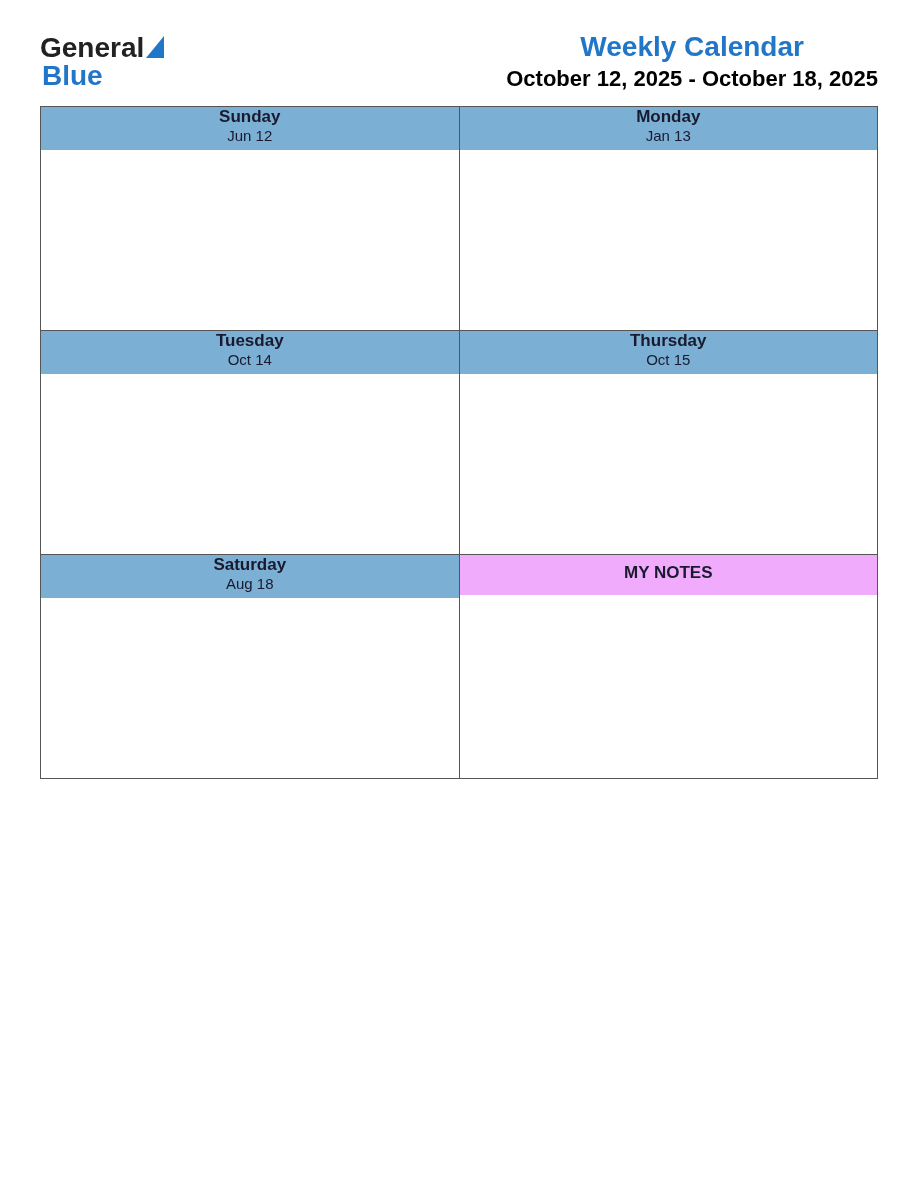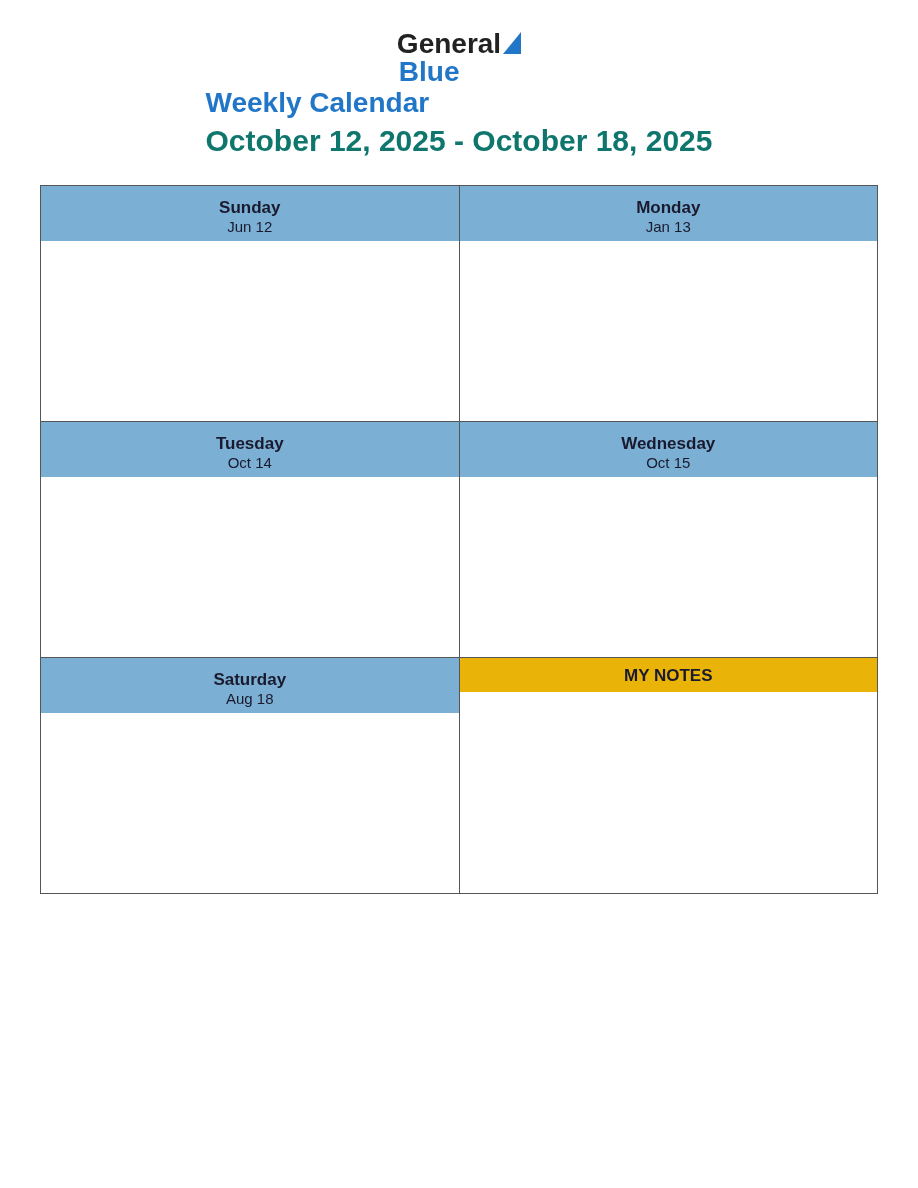--- a/index.html
+++ b/index.html
@@ -13,22 +13,21 @@
       font-family: Arial, sans-serif;
       width: 918px;
       min-height: 1188px;
       padding: 30px 40px;
     }
 
     .header {
       display: flex;
       align-items: center;
       justify-content: space-between;
-      margin-bottom: 23px;
-      flex-direction: column;
+      margin-bottom: 12px;
     }
 
     .logo-text-general {
       font-size: 28px;
       font-weight: bold;
       color: #222;
       line-height: 1;
     }
 
     .logo-triangle {
@@ -53,53 +52,53 @@
 
     .logo-line2 {
       font-size: 28px;
       font-weight: bold;
       color: #2176c7;
       line-height: 1;
       margin-left: 2px;
     }
 
     .header-title {
-      text-align: left;
+      text-align: center;
     }
 
     .header-title-main {
       font-size: 28px;
       font-weight: bold;
       color: #2176c7;
       line-height: 1.2;
     }
 
     .header-title-sub {
-      font-size: 30px;
-      font-weight: bold;
-      color: #0f766e;
+      font-size: 22px;
+      font-weight: bold;
+      color: #000000;
       line-height: 1.4;
     }
 
     .calendar-table {
       width: 100%;
       border-collapse: collapse;
       border: 1.5px solid #555;
     }
 
     .calendar-table td {
       border: 1.5px solid #555;
       vertical-align: top;
       width: 50%;
     }
 
     .day-header {
       background-color: #7bafd4;
       text-align: center;
-      padding: 12px 4px 6px 4px;
+      padding: 0 4px 6px 4px;
     }
 
     .day-name {
       font-size: 17px;
       font-weight: bold;
       color: #1a1a2e;
       display: block;
     }
 
     .day-date {
@@ -108,23 +107,23 @@
       display: block;
     }
 
     .day-content {
       height: 180px;
       background: #fff;
       padding: 6px;
     }
 
     .notes-header {
-      background-color: #eab308;
+      background-color: #f0abfc;
       text-align: center;
-      padding: 8px 4px 6px 4px;
+      padding: 8px 4px 12px 4px;
     }
 
     .notes-label {
       font-size: 17px;
       font-weight: bold;
       color: #1a1a2e;
       display: block;
     }
 
     .notes-content {
@@ -173,21 +172,21 @@
   <tr>
     <td>
       <div class="day-header">
         <span class="day-name">Tuesday</span>
         <span class="day-date">Oct 14</span>
       </div>
       <div class="day-content"></div>
     </td>
     <td>
       <div class="day-header">
-        <span class="day-name">Wednesday</span>
+        <span class="day-name">Thursday</span>
         <span class="day-date">Oct 15</span>
       </div>
       <div class="day-content"></div>
     </td>
   </tr>
 
 
   <tr>
     <td>
       <div class="day-header">

